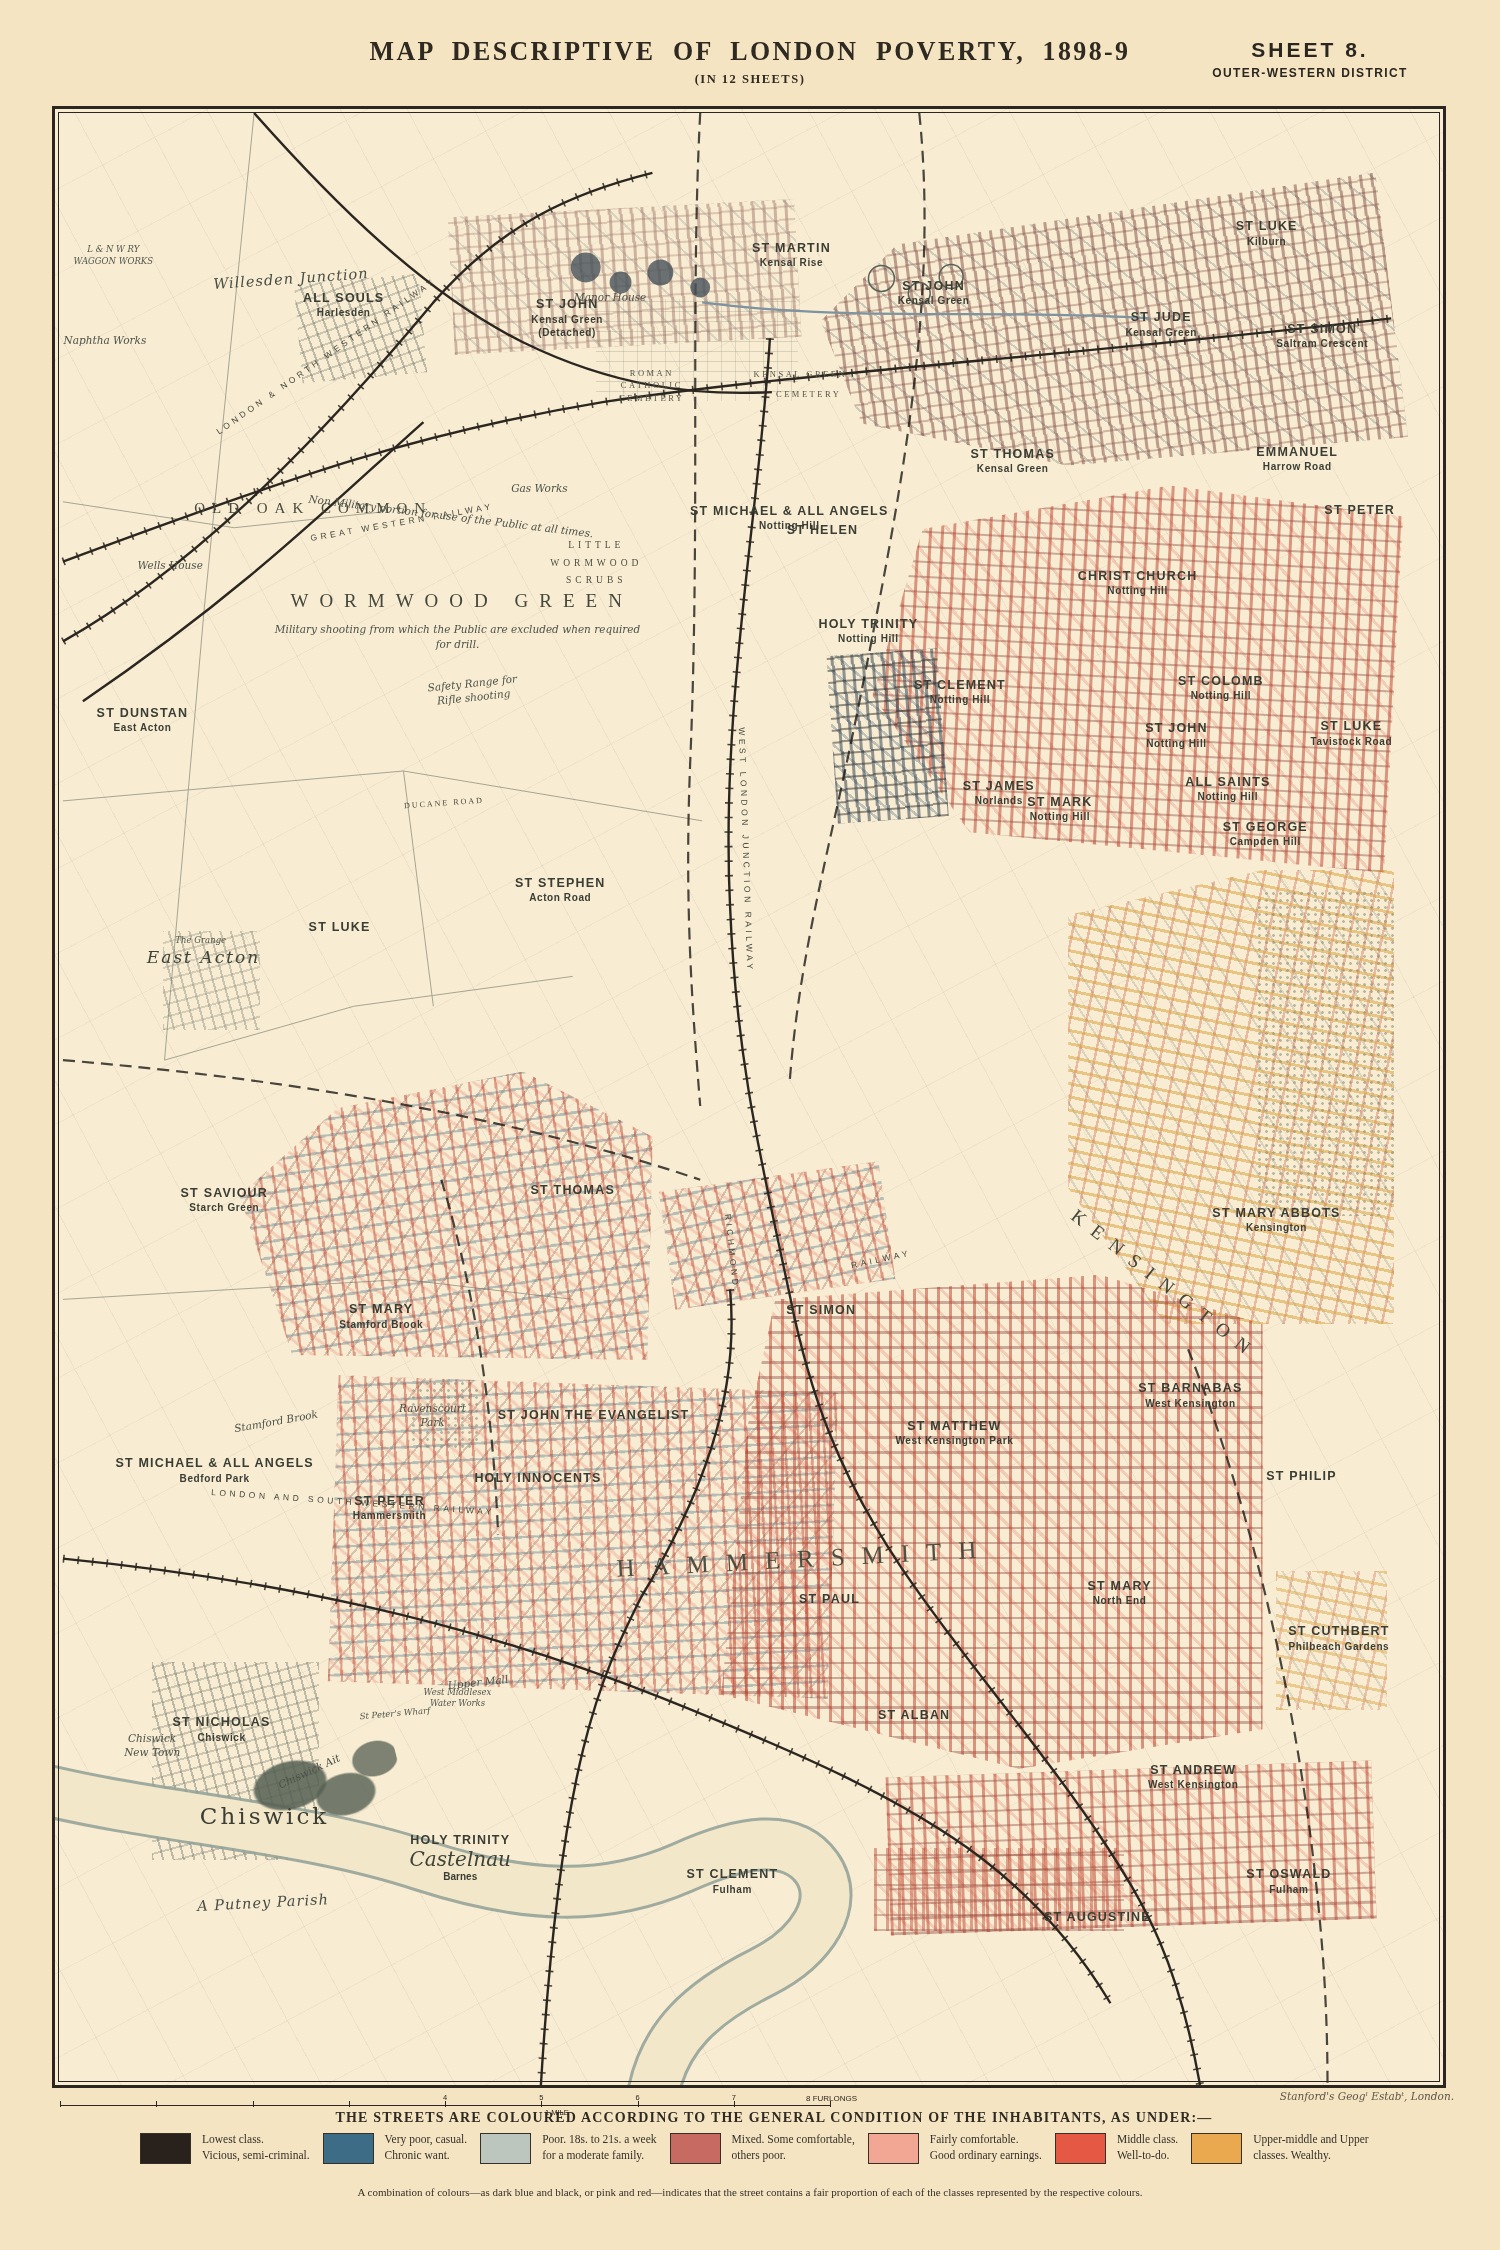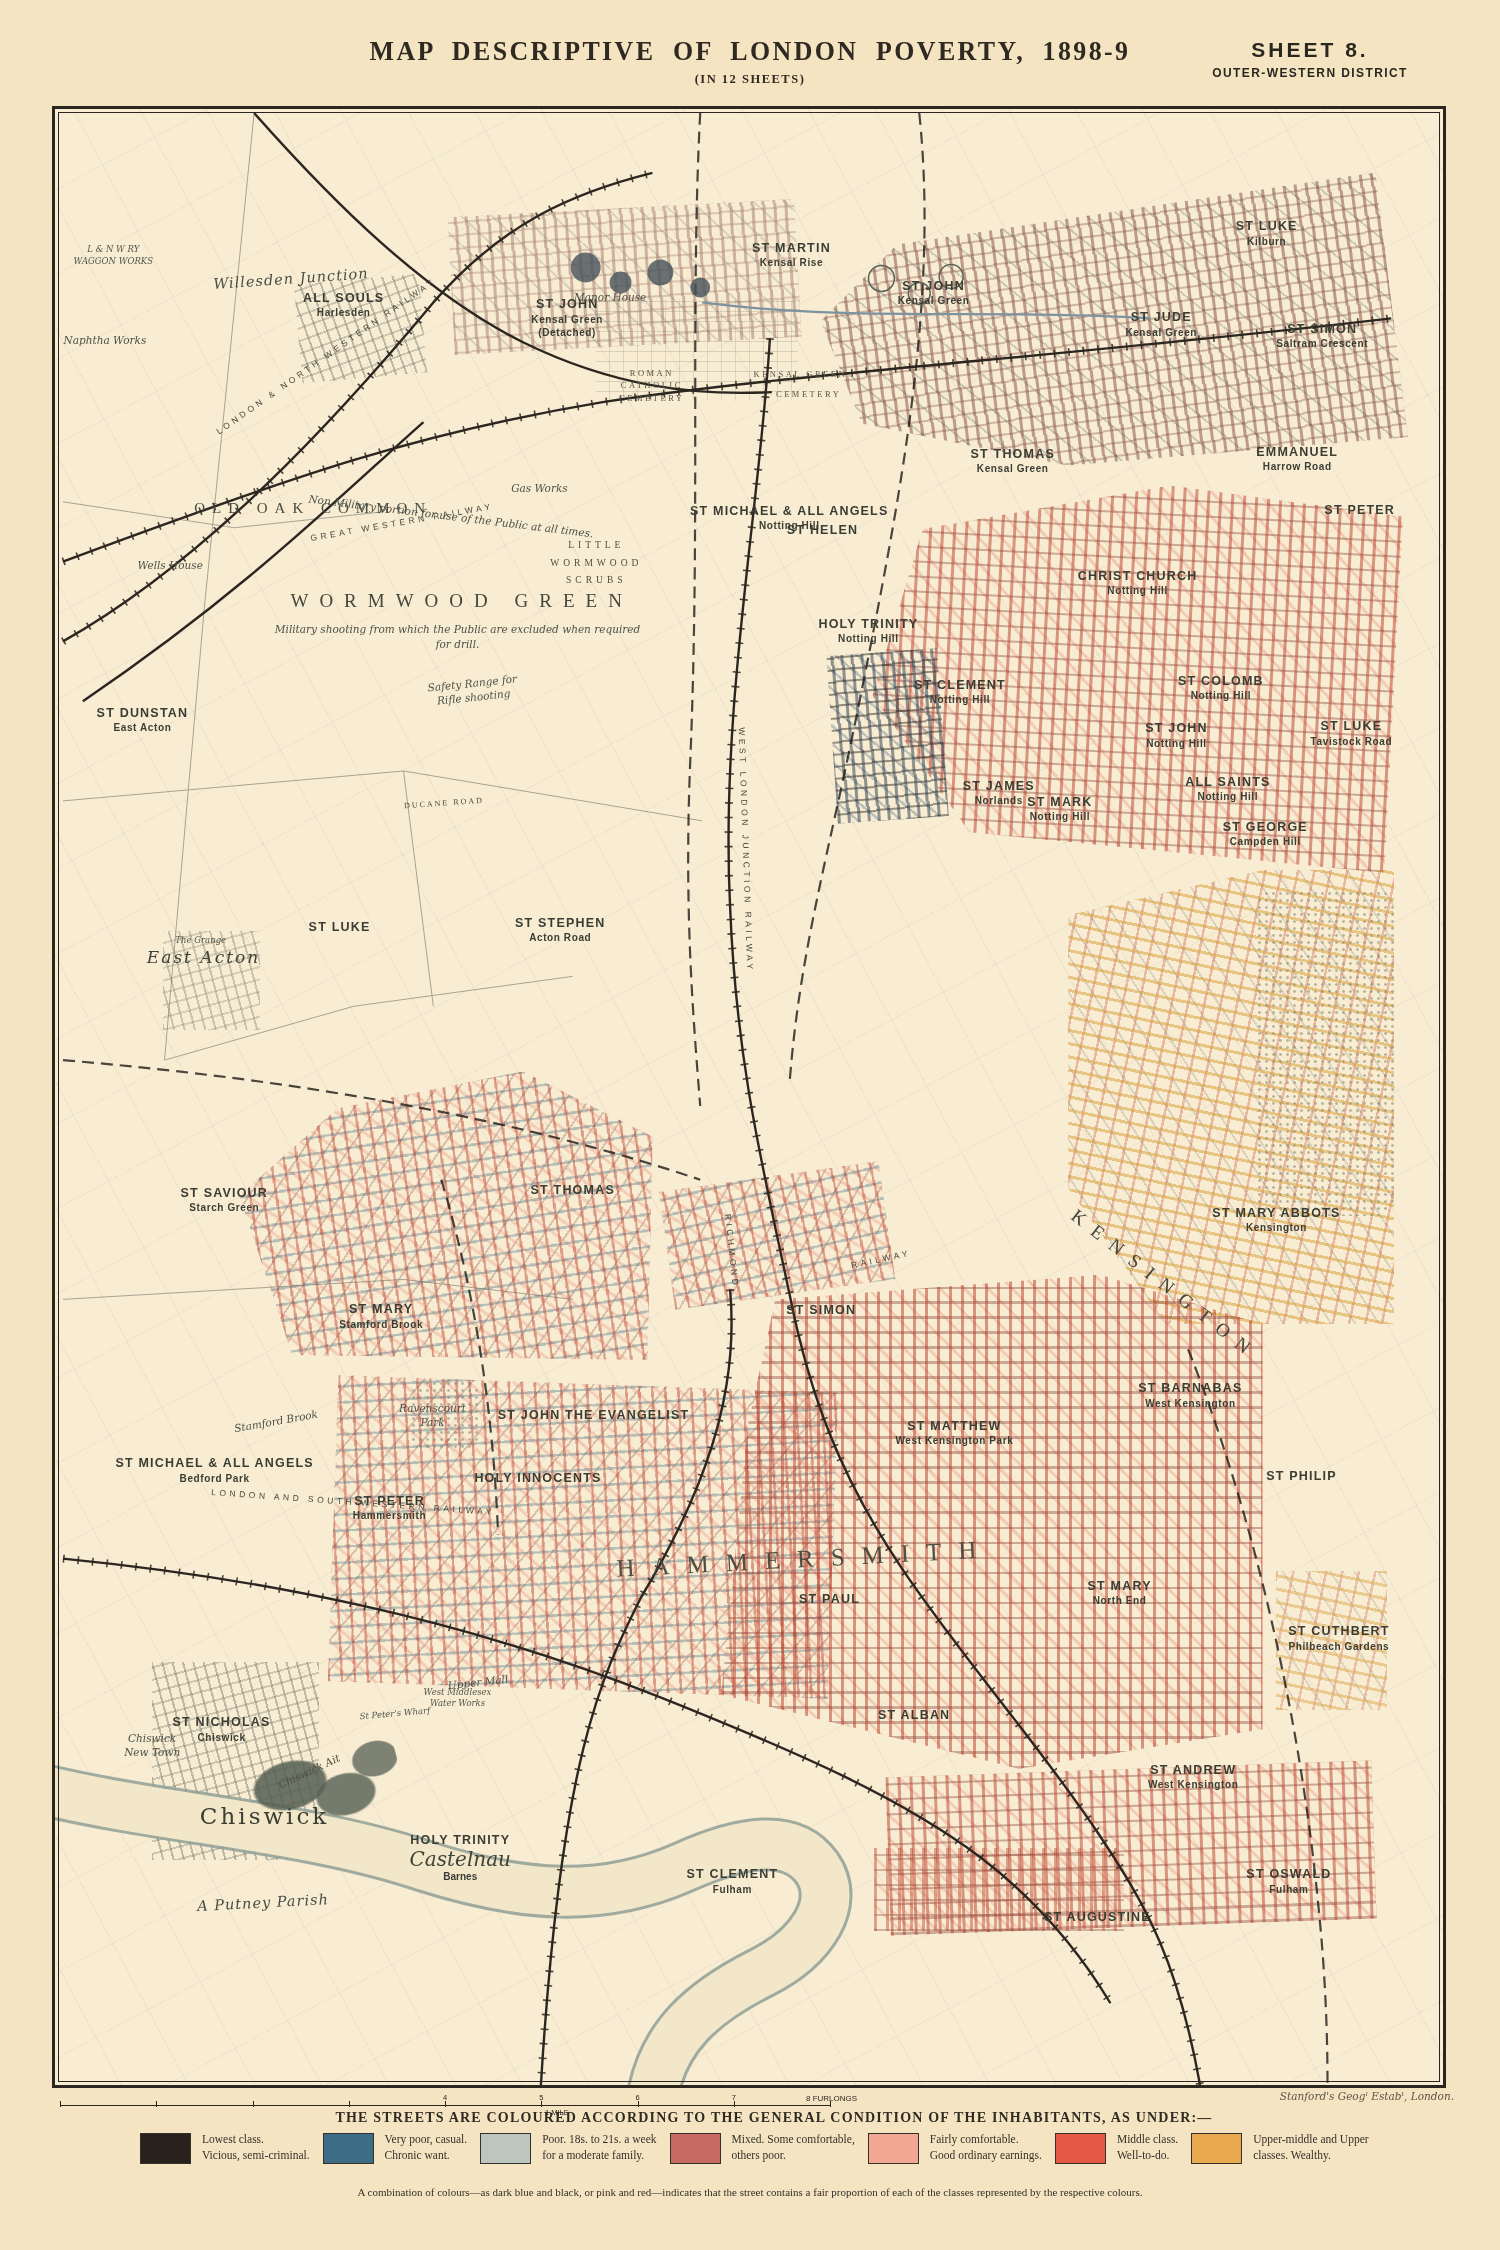--- a/index.html
+++ b/index.html
@@ -289,21 +289,21 @@
       <div class="l0">ST GEORGE</div>
       <div class="l1">Campden Hill</div>
     </div>
     <div class="lbl parish" style="left: 6.3%; top: 30.9%; transform: translate(-50%, -50%);">
       <div class="l0">ST DUNSTAN</div>
       <div class="l1">East Acton</div>
     </div>
     <div class="lbl parish" style="left: 20.5%; top: 41.4%; transform: translate(-50%, -50%);">
       <div class="l0">ST LUKE</div>
     </div>
-    <div class="lbl parish" style="left: 36.4%; top: 39.5%; transform: translate(-50%, -50%); margin-top: 40px;">
+    <div class="lbl parish" style="left: 36.4%; top: 39.5%; transform: translate(-50%, -50%);">
       <div class="l0">ST STEPHEN</div>
       <div class="l1">Acton Road</div>
     </div>
     <div class="lbl parish" style="left: 88%; top: 56.2%; transform: translate(-50%, -50%);">
       <div class="l0">ST MARY ABBOTS</div>
       <div class="l1">Kensington</div>
     </div>
     <div class="lbl parish" style="left: 12.2%; top: 55.2%; transform: translate(-50%, -50%);">
       <div class="l0">ST SAVIOUR</div>
       <div class="l1">Starch Green</div>

